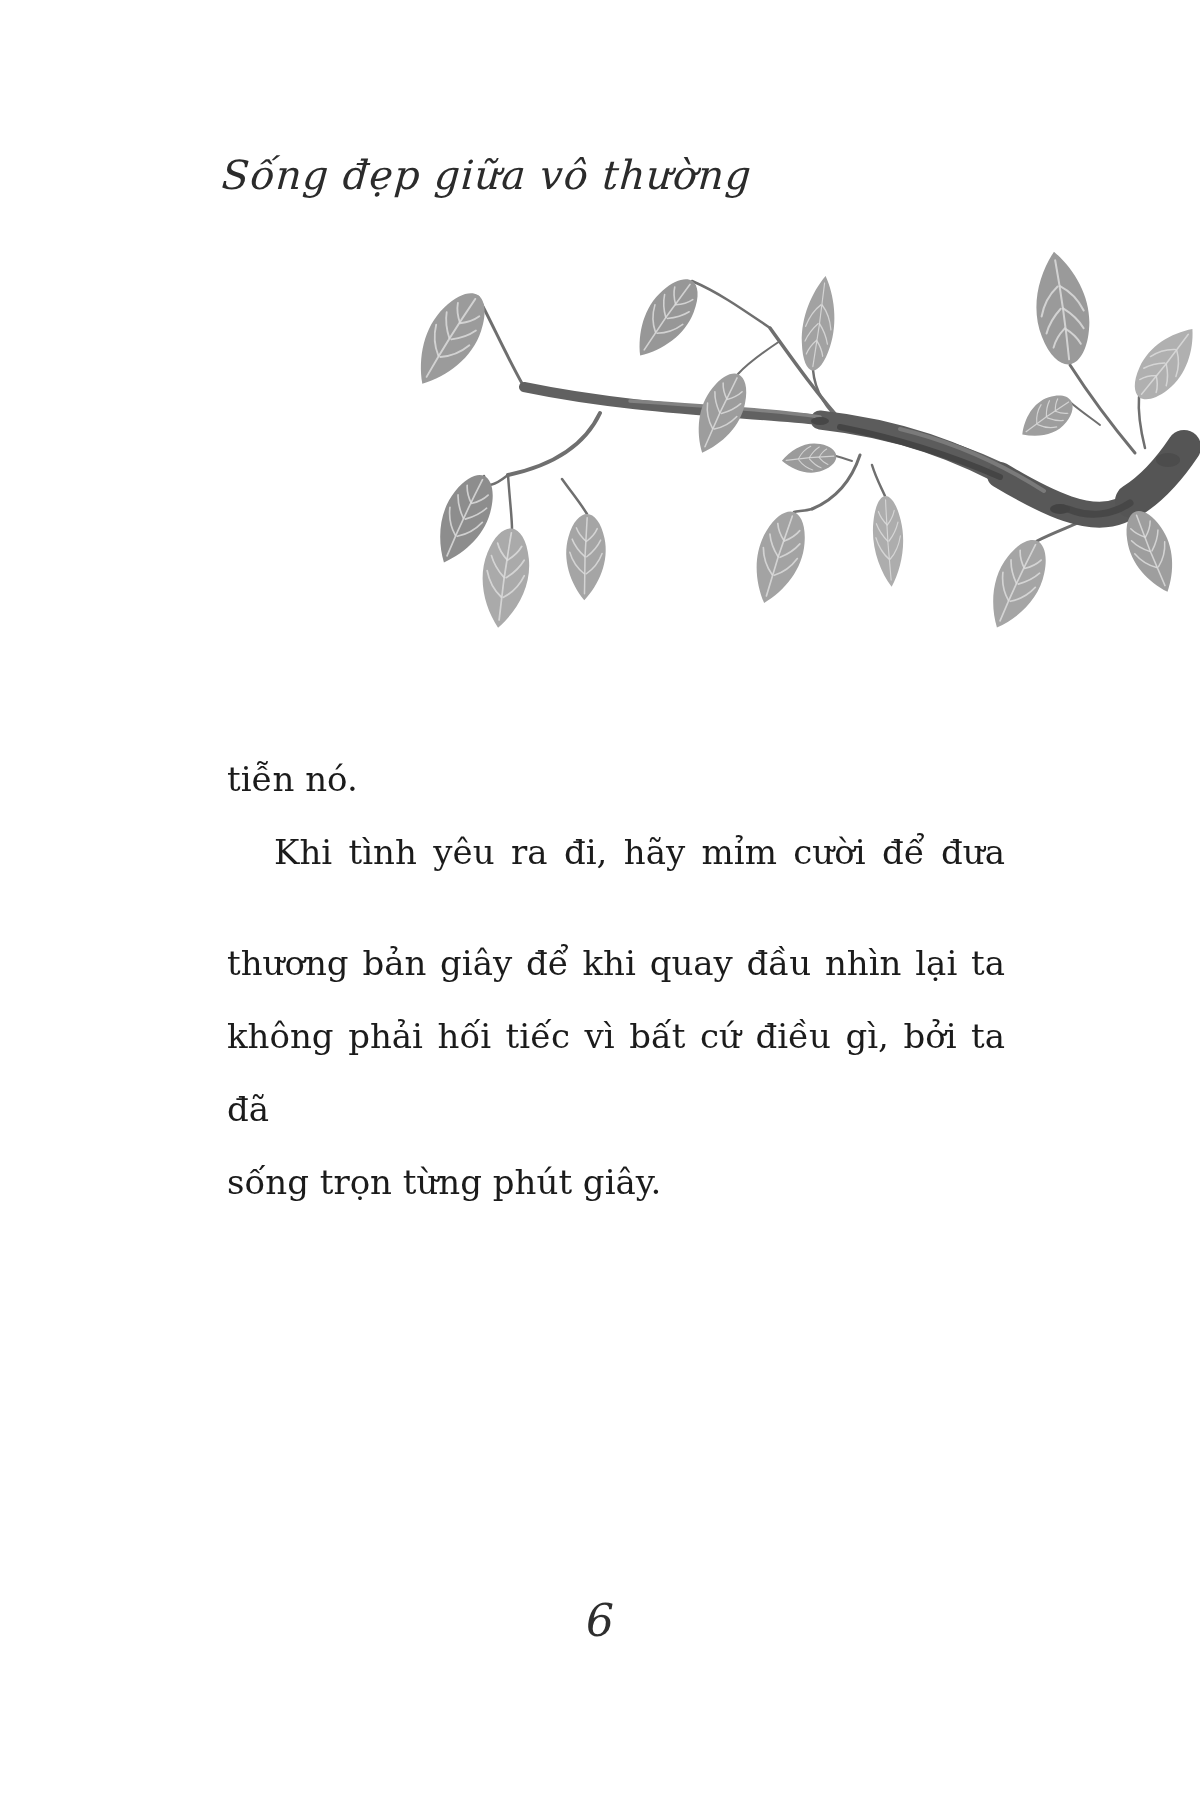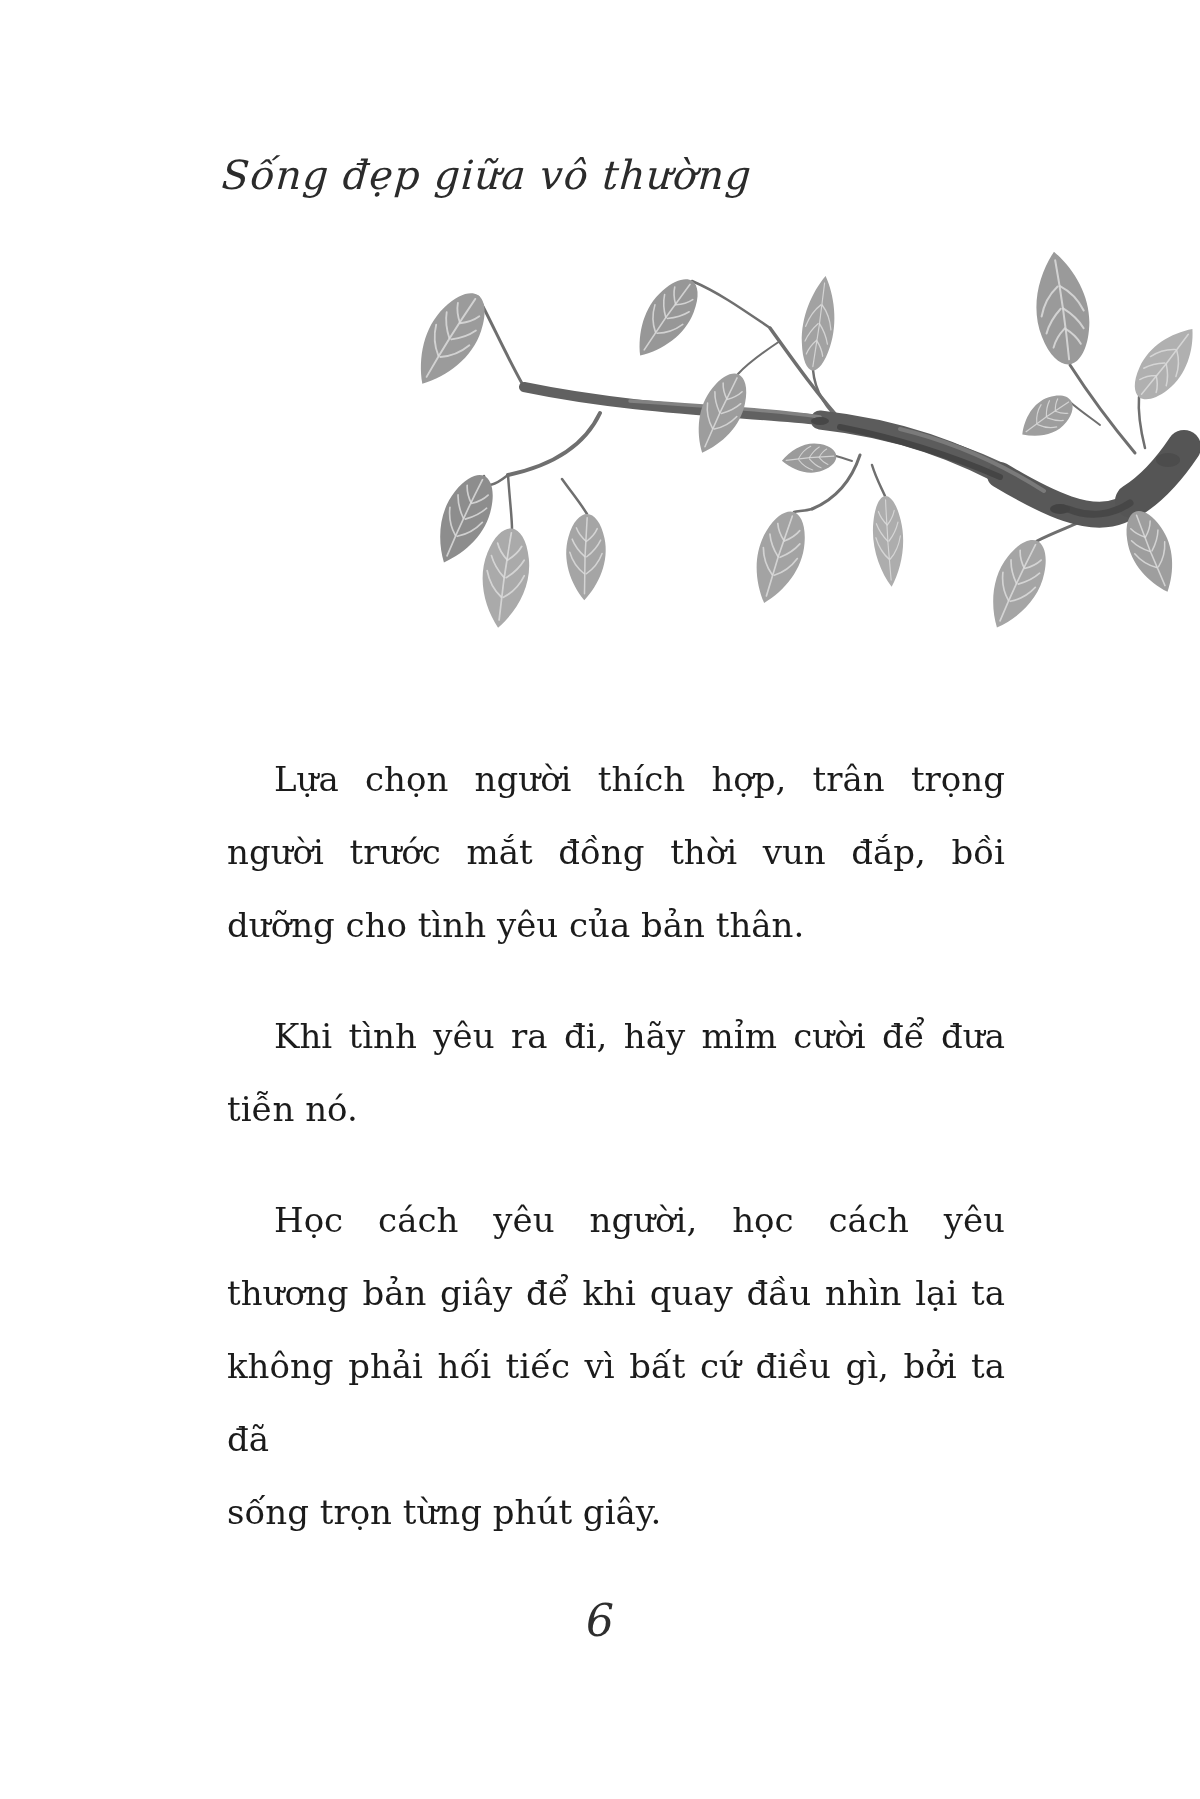--- a/index.html
+++ b/index.html
@@ -126,30 +126,24 @@
       <use href="#leaf" transform="translate(513,245) rotate(265) scale(0.7,0.6)" fill="#9b9b9b"></use>
       <use href="#leaf" transform="translate(481,338) rotate(198) scale(1.05)" fill="#a3a3a3"></use>
       <use href="#leaf" transform="translate(588,322) rotate(176) scale(0.72,1)" fill="#adadad"></use>
       <use href="#leaf" transform="translate(720,365) rotate(205) scale(1.05)" fill="#a5a5a5"></use>
       <use href="#leaf" transform="translate(849,333) rotate(158) scale(0.95)" fill="#9e9e9e"></use>
     </g>
   </svg>
 
   <div class="body-text">
     <p>
-      <span class="line first" style="display:block">Lựa chọn người thích hợp, trân trọng</span>
-      <span class="line" style="display:block">người trước mắt đồng thời vun đắp, bồi</span>
-      <span class="line last" style="display:block">dưỡng cho tình yêu của bản thân.</span>
+      <span class="line last" style="display:block">tiễn nó.</span>
+      <span class="line first" style="display:block">Khi tình yêu ra đi, hãy mỉm cười để đưa</span>
     </p>
     <p>
-      <span class="line first" style="display:block">Khi tình yêu ra đi, hãy mỉm cười để đưa</span>
-      <span class="line last" style="display:block">tiễn nó.</span>
-    </p>
-    <p>
-      <span class="line first" style="display:block">Học cách yêu người, học cách yêu</span>
       <span class="line" style="display:block">thương bản giây để khi quay đầu nhìn lại ta</span>
       <span class="line" style="display:block">không phải hối tiếc vì bất cứ điều gì, bởi ta đã</span>
       <span class="line last" style="display:block">sống trọn từng phút giây.</span>
     </p>
   </div>
 
   <div class="folio">6</div>
 
 </div>
 

